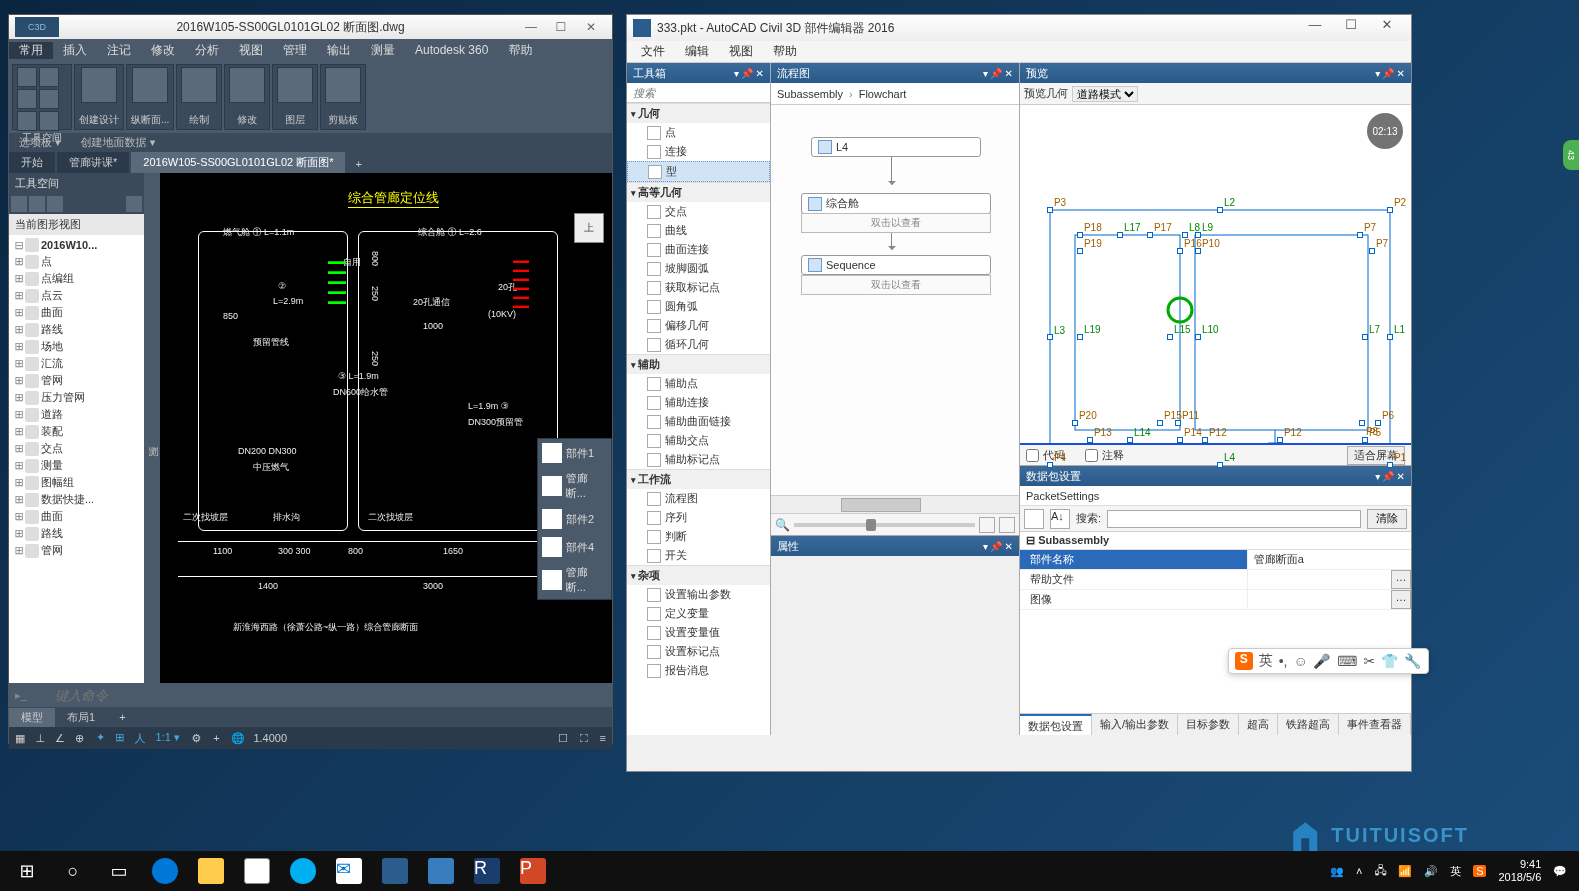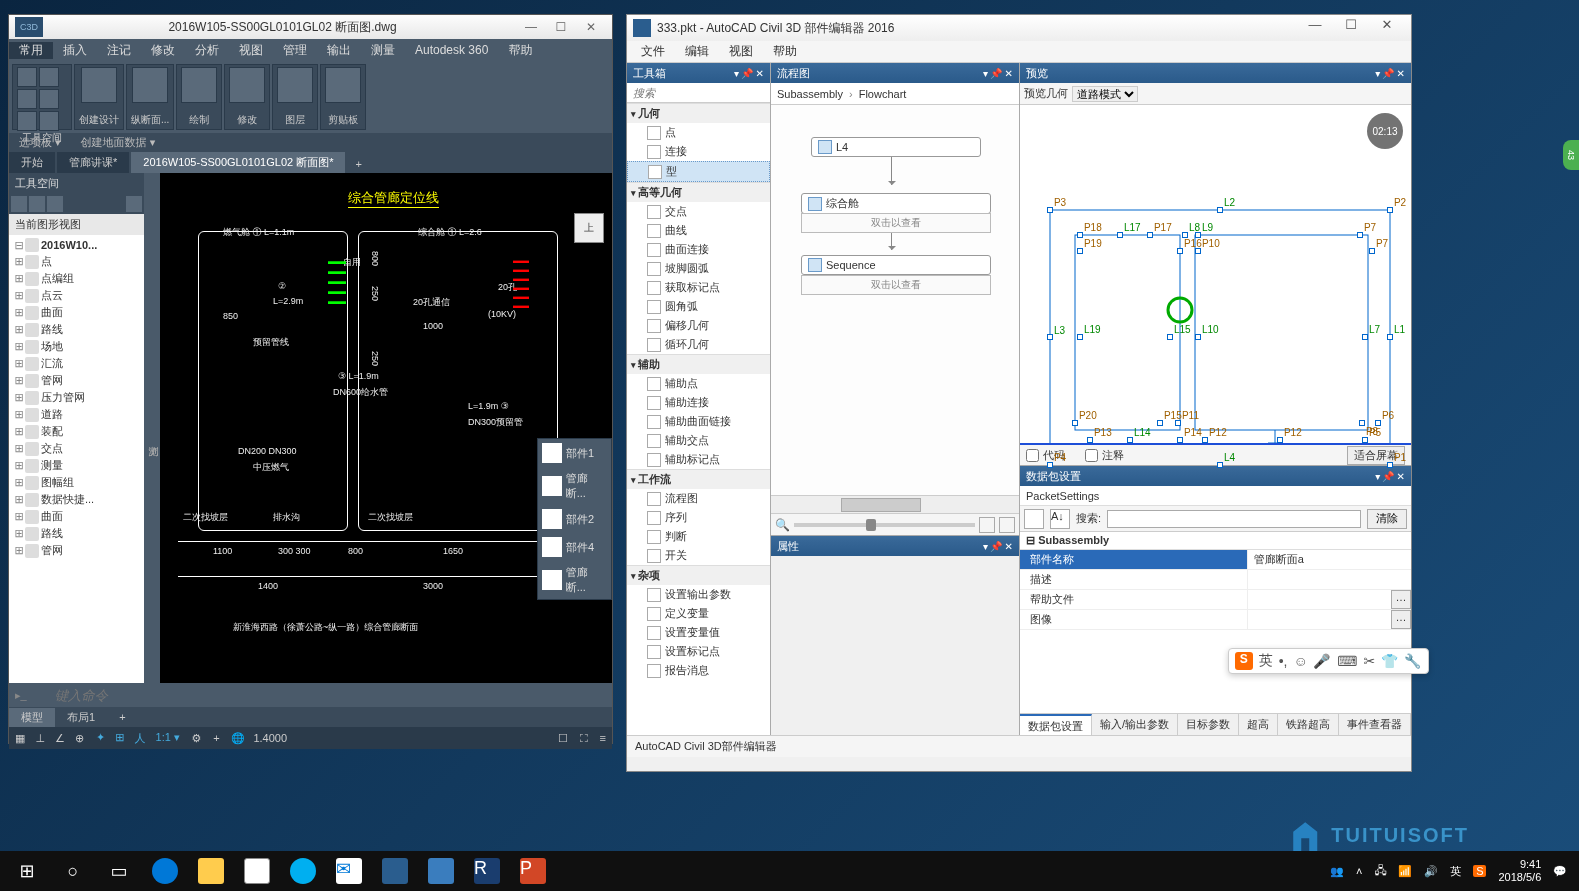--- a/index.html
+++ b/index.html
@@ -1,21 +1,21 @@
 <!DOCTYPE html>
 <html><head>
 <meta charset="utf-8">
 <style>
 * { margin: 0; padding: 0; box-sizing: border-box; font-family: "Microsoft YaHei", "SimSun", sans-serif; }
 body { width: 1579px; height: 891px; background: linear-gradient(135deg, #0a2540 0%, #1a4d7a 100%); color: #fff; position: relative; overflow: hidden; font-size: 12px; }
 
 
 .cad-window { position: absolute; left: 8px; top: 14px; width: 605px; height: 730px; background: #34495e; border: 1px solid #555; }
 .cad-title { height: 24px; background: linear-gradient(#fdfdfd,#e8e8e8); color: #333; display: flex; align-items: center; padding: 0 6px; font-size: 12px; }
-.cad-title .logo { width: 28px; height: 20px; background: #2a4d6e; margin-right: 6px; display:flex; align-items:center; justify-content:center; color:#8fb8d8; font-size:9px; }
+.cad-title .logo { width: 44px; height: 20px; background: #2a4d6e; margin-right: 6px; display:flex; align-items:center; justify-content:center; color:#8fb8d8; font-size:9px; }
 .cad-title .file { flex: 1; text-align: center; }
 .cad-title .wbtn { width: 30px; text-align: center; cursor: pointer; color:#666; }
 
 .cad-menu { height: 22px; background: #4a5a6a; display: flex; align-items: center; font-size: 12px; color: #ddd; }
 .cad-menu span { padding: 0 10px; cursor: pointer; }
 .cad-menu span.active { background: #2a3a4a; }
 
 .cad-ribbon { height: 72px; background: #4a5a6a; display: flex; padding: 3px; gap:2px; }
 .rgroup { background: #3a4a5a; border:1px solid #2a3a4a; padding:2px 4px; display:flex; flex-direction:column; align-items:center; justify-content:space-between; font-size:10px; color:#ccc; }
 .rgroup .icos { display:flex; gap:2px; flex-wrap:wrap; }
@@ -681,24 +681,20 @@
           <button>清除</button>
         </div>
         <div class="pkt-grid">
           <div class="ghdr">Subassembly</div>
           <div id="pkt-rows">
               <div class="grow sel">
                 <div class="k">部件名称</div>
                 <div class="v">管廊断面a</div>
               </div>
               <div class="grow">
-                <div class="k">描述</div>
-                <div class="v"></div>
-              </div>
-              <div class="grow">
                 <div class="k">帮助文件</div>
                 <div class="v"></div>
                 <div class="dots">…</div>
               </div>
               <div class="grow">
                 <div class="k">图像</div>
                 <div class="v"></div>
                 <div class="dots">…</div>
               </div>
             </div>
@@ -707,21 +703,20 @@
           <span class="active">数据包设置</span>
           <span>输入/输出参数</span>
           <span>目标参数</span>
           <span>超高</span>
           <span>铁路超高</span>
           <span>事件查看器</span>
         </div>
       </div>
     </div>
   </div>
-  <div class="sac-status">AutoCAD Civil 3D部件编辑器</div>
 </div>
 
 <div class="ime-bar">
   <div class="sogou">S</div>
   <span>英</span>
   <span>•,</span>
   <span>☺</span>
   <span>🎤</span>
   <span>⌨</span>
   <span>✂</span>

